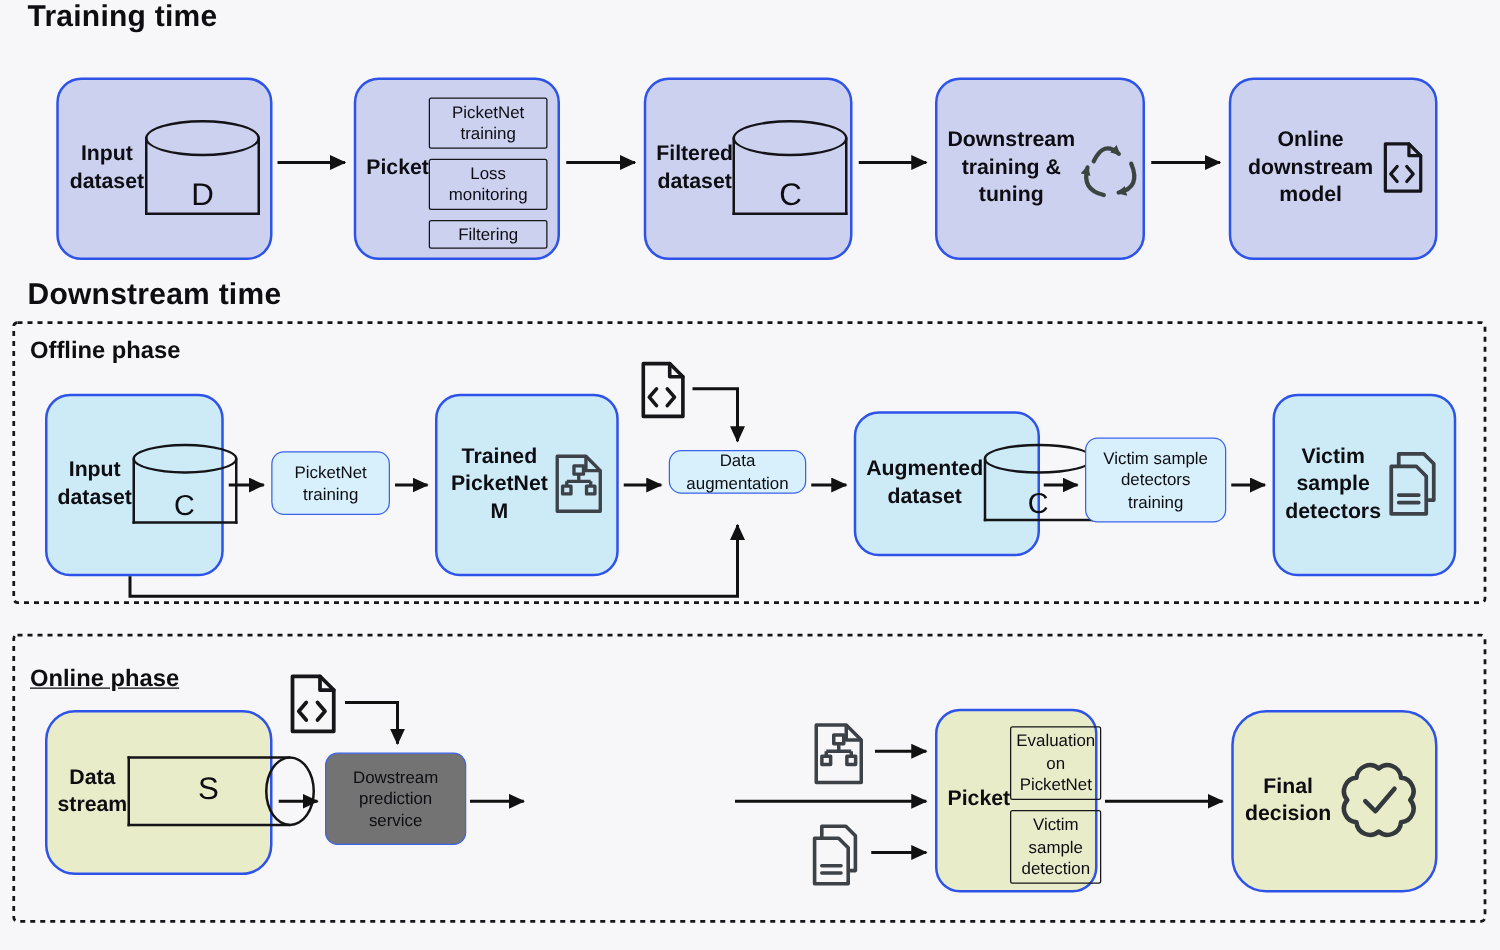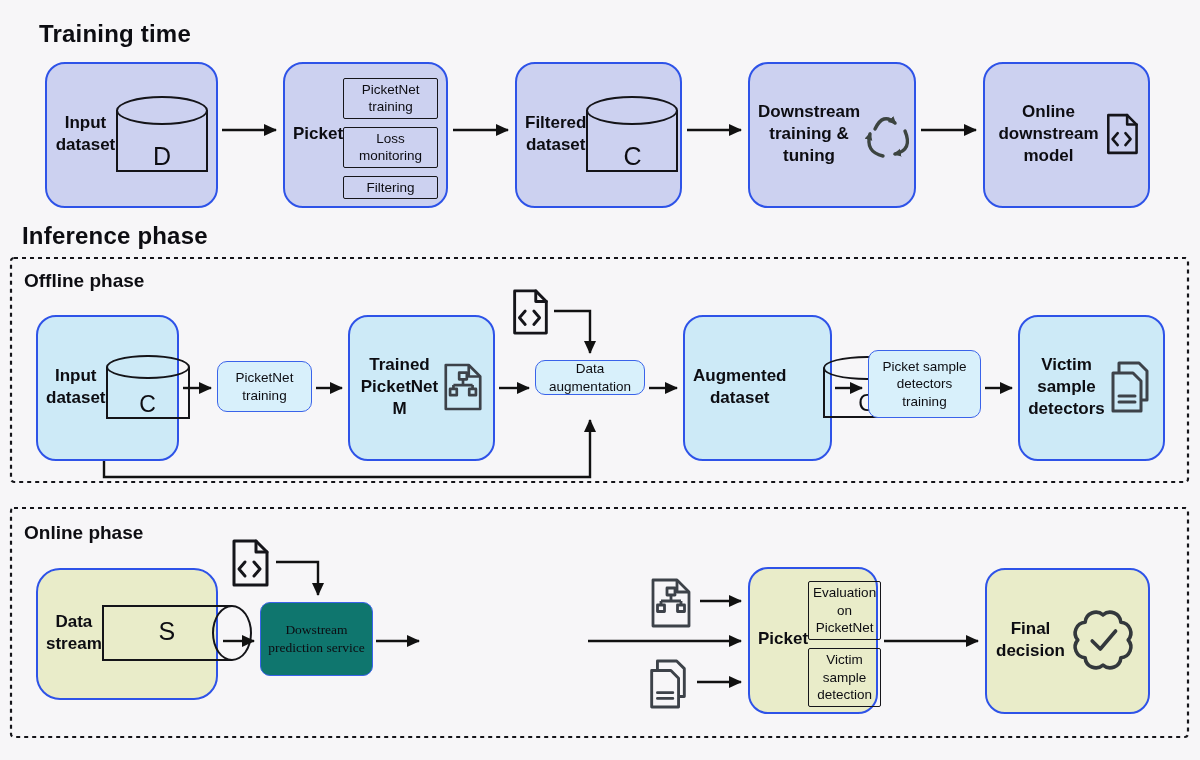--- a/index.html
+++ b/index.html
@@ -21,21 +21,21 @@
   .fill-cyan { background:#cdeaf7; }
   .fill-yel  { background:#e9ecc9; }
   .box .title { font-size:17px; font-weight:600; text-align:center; line-height:1.3; }
   .iconwrap { flex:1; display:flex; align-items:center; justify-content:center; width:100%; }
   .smallbox {
     position:absolute; border:1.8px solid #3a63ea; border-radius:10px;
     display:flex; align-items:center; justify-content:center; text-align:center;
     font-size:13.5px; font-weight:500; line-height:1.3; padding:4px 6px; z-index:2;
   }
   .sb-cyan { background:#d8f0fb; }
-  .sb-yel  { background:#0f766e;font-family:Liberation Serif, serif; }
+  .sb-yel  { background:#737373; }
   .steps { display:flex; flex-direction:column; gap:8px; width:100%; margin-top:9px; align-items:center; }
   .step {
     border:1.5px solid #15151a; border-radius:2px; text-align:center;
     font-size:13.5px; font-weight:500; line-height:1.3; padding:2px 4px; width:100%;
   }
   
   .cyl { position:relative; }
   .cyl .cap {
     position:absolute; left:0; top:0; width:100%; height:38%;
     border:2.6px solid #141418; border-radius:50%;
@@ -54,24 +54,24 @@
   .hcyl .endcap { position:absolute; top:0; height:100%; border:2.6px solid #141418; border-radius:50%; background:transparent; }
   .hcyl .letter { position:absolute; top:50%; transform:translateY(-54%); text-align:center; font-size:25px; font-weight:500; }
   .float-icon { position:absolute; z-index:2; }
   #overlay { position:absolute; left:0; top:0; z-index:4; pointer-events:none; }
 </style>
 </head>
 <body>
 
 <div id="canvas">
 
-  <div class="h-main" style="left:22px; top:20px;margin-left:17px;">Training time</div>
-  <div class="h-main" style="left:22px; top:222px;">Inference phase</div>
+  <div class="h-main" style="left:22px; top:0;">Training time</div>
+  <div class="h-main" style="left:22px; top:222px;">Downstream time</div>
   <div class="h-phase" style="left:24px; top:270px;">Offline phase</div>
-  <div class="h-phase" style="left:24px; top:522px;">Online phase</div>
+  <div class="h-phase" style="left:24px; top:533px;text-decoration:underline;">Online phase</div>
 
   <div class="box fill-lav" style="left:45px; top:62px; width:173px; height:146px;">
     <div class="title">Input dataset</div>
     <div class="iconwrap">
       <div class="cyl" style="width:92px; height:76px;">
         <div class="cap"></div>
         <div class="bodyc"></div>
         <div class="letter">D</div>
       </div>
     </div>
@@ -164,32 +164,32 @@
         <path d="M5 3 H27 L38 14 V47 H5 Z"></path>
         <path d="M27 3 V14 H38"></path>
         <polyline points="16,24 10,31 16,38"></polyline>
         <polyline points="25,24 31,31 25,38"></polyline>
       </g>
     </svg>
   </div>
 
   <div class="smallbox sb-cyan" style="left:535px; top:360px; width:110px; height:35px;">Data augmentation</div>
 
-  <div class="box fill-cyan" style="left:683px; top:315px; width:149px; height:146px;gap:36px;">
+  <div class="box fill-cyan" style="left:683px; top:329px; width:149px; height:116px;">
     <div class="title" style="max-width:110px;">Augmented dataset</div>
     <div class="iconwrap">
       <div class="cyl" style="width:88px; height:62px;">
         <div class="cap"></div>
         <div class="bodyc"></div>
         <div class="letter" style="font-size:23px;">C</div>
       </div>
     </div>
   </div>
 
-  <div class="smallbox sb-cyan" style="left:868px; top:350px; width:113px; height:68px;">Picket sample detectors training</div>
+  <div class="smallbox sb-cyan" style="left:868px; top:350px; width:113px; height:68px;">Victim sample detectors training</div>
 
   <div class="box fill-cyan" style="left:1018px; top:315px; width:147px; height:146px;">
     <div class="title" style="max-width:122px;">Victim sample detectors</div>
     <div class="iconwrap">
       <svg width="50" height="54" viewBox="0 0 50 54">
         <g fill="none" stroke="#3d4249" stroke-width="3" stroke-linejoin="round" stroke-linecap="round">
           <path d="M14 3 H34 L42 11 V40 H14 Z"></path>
           <path d="M8 13 H28 L36 21 V51 H8 Z" fill="#cdeaf7"></path>
           <path d="M14 36 H30 M14 42 H30"></path>
         </g>
@@ -246,21 +246,21 @@
   </div>
 
   <div class="box fill-yel" style="left:748px; top:567px; width:130px; height:147px;">
     <div class="title">Picket</div>
     <div class="steps" style="width:116px;">
       <div class="step">Evaluation on PicketNet</div>
       <div class="step">Victim sample detection</div>
     </div>
   </div>
 
-  <div class="box fill-yel" style="left:985px; top:568px; width:165px; height:146px;">
+  <div class="box fill-yel" style="left:985px; top:568px; width:165px; height:146px;border-radius:28px;">
     <div class="title">Final decision</div>
     <div class="iconwrap">
       <svg width="74" height="72" viewBox="0 0 80 80">
         <g fill="none" stroke="#33383c" stroke-width="4" stroke-linecap="round" stroke-linejoin="round">
           <path d="M40 12 A12 12 0 0 1 59.8 20.2 A12 12 0 0 1 68 40 A12 12 0 0 1 59.8 59.8 A12 12 0 0 1 40 68 A12 12 0 0 1 20.2 59.8 A12 12 0 0 1 12 40 A12 12 0 0 1 20.2 20.2 A12 12 0 0 1 40 12 Z"></path>
           <path d="M28 41 L37 50 L54 30"></path>
         </g>
       </svg>
     </div>
   </div>

